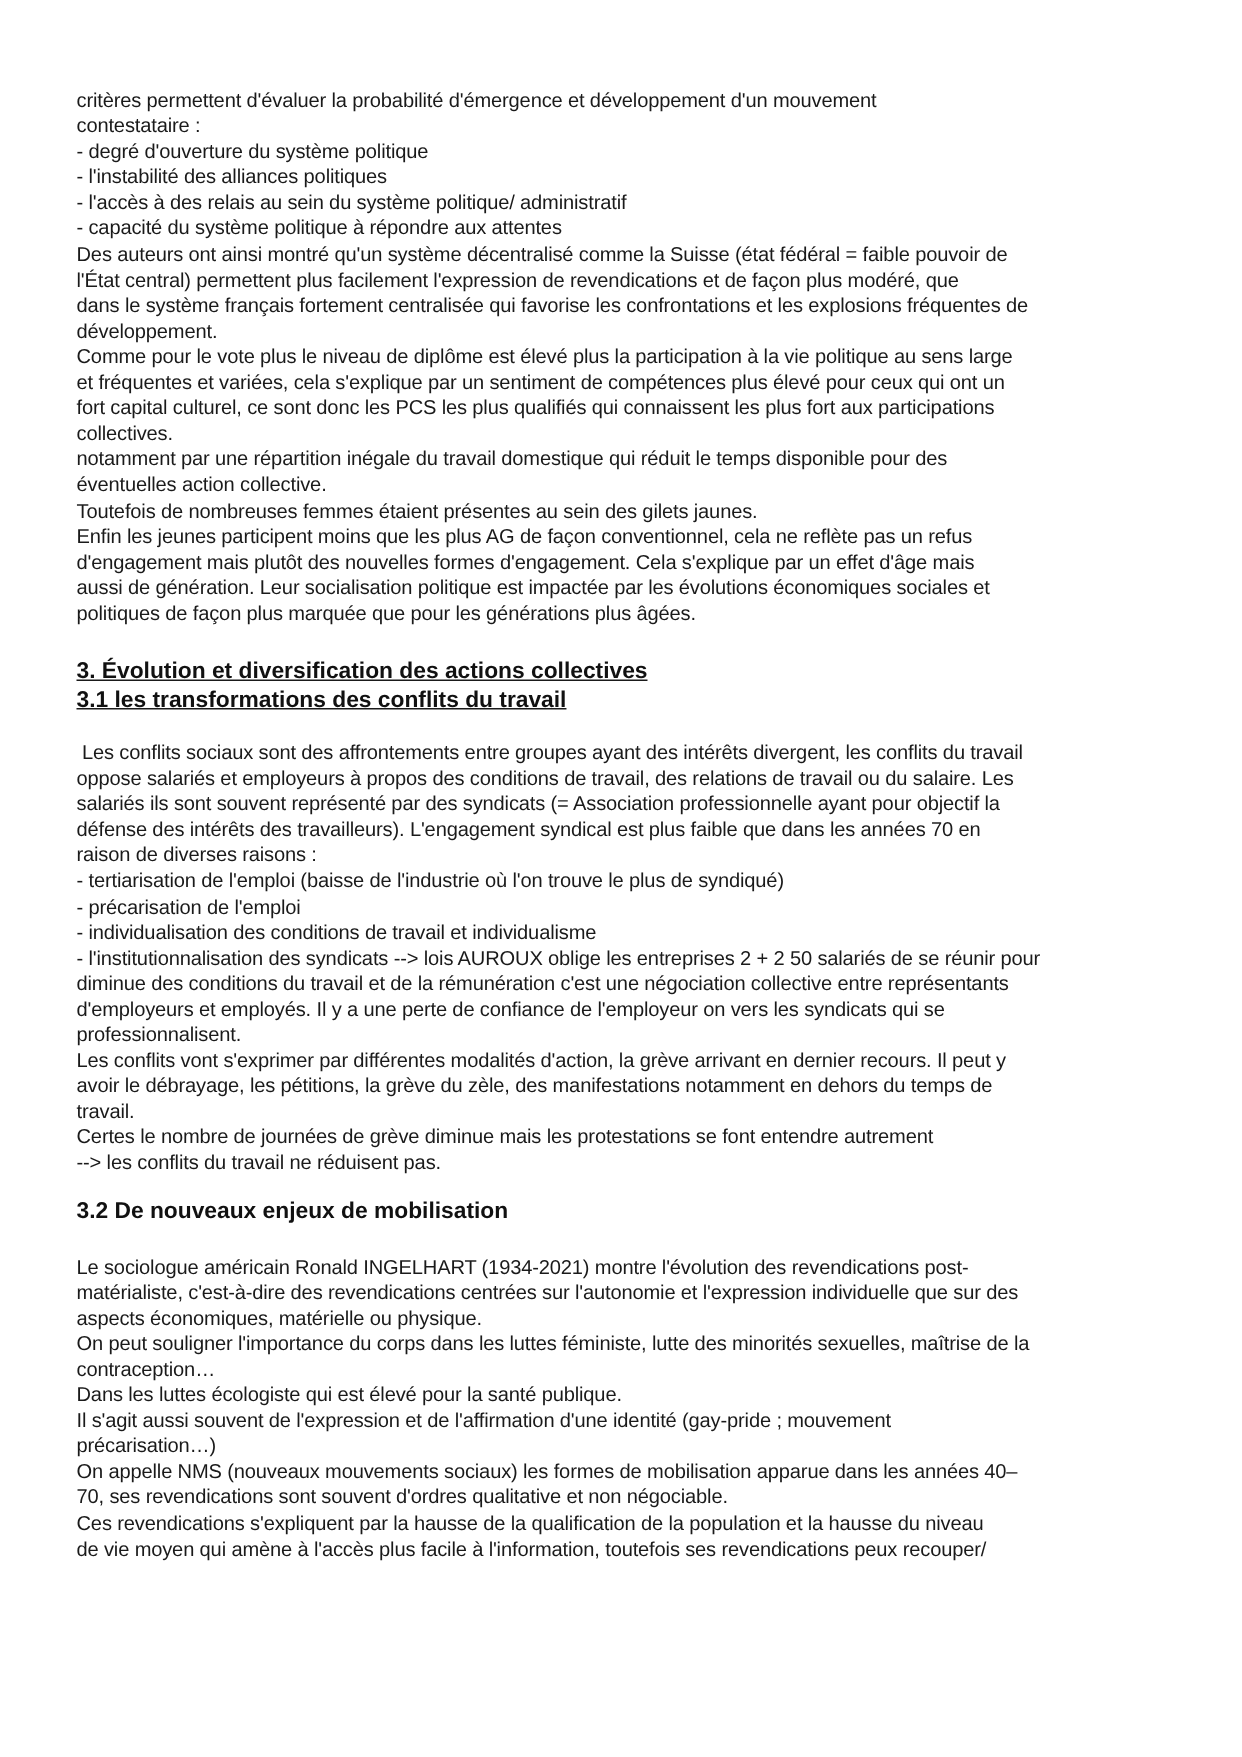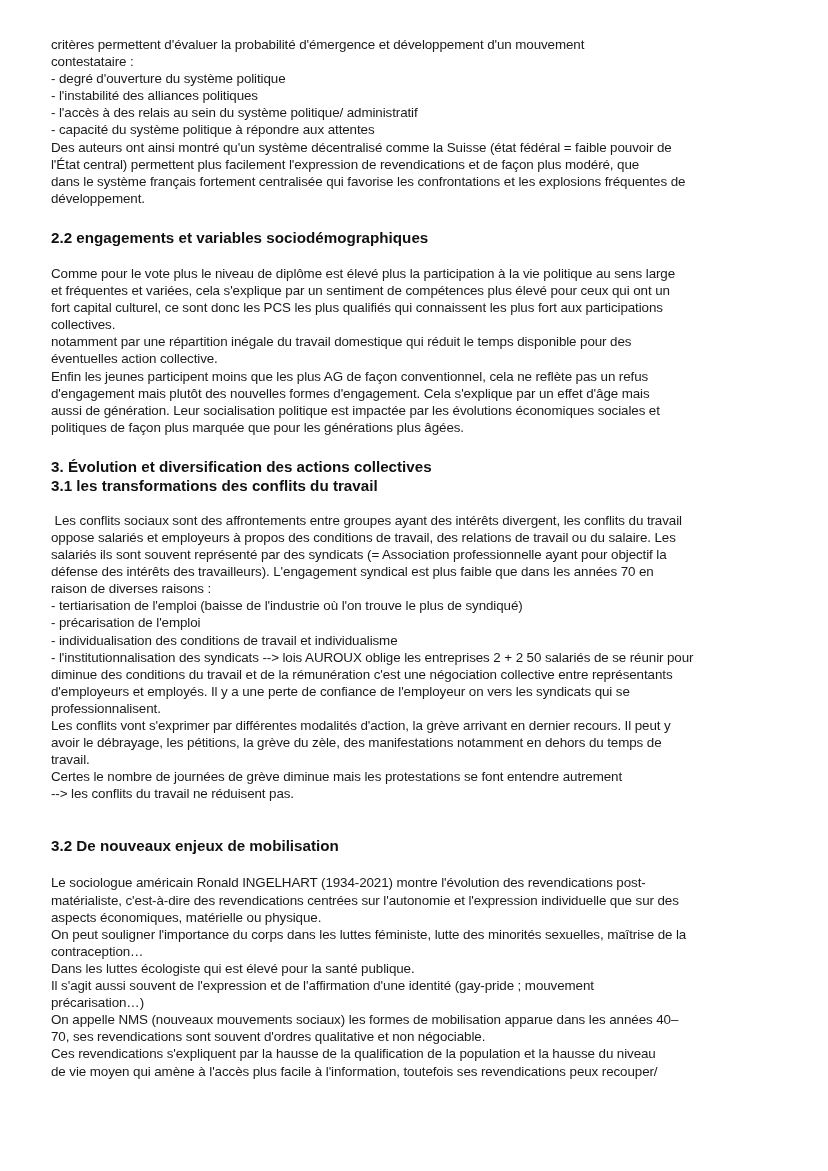--- a/index.html
+++ b/index.html
@@ -11,21 +11,21 @@
       width: 828px;
       height: 1171px;
       overflow: hidden;
       position: relative;
       font-family: "Liberation Sans", "DejaVu Sans", sans-serif;
       color: #1a1a1a;
     }
     .page {
       position: absolute;
       left: 51px;
-      top: 36px;
+      top: 58px;
       width: 730px;
     }
     .block p {
       margin: 0;
       font-size: 13.4px;
       line-height: 17.1px;
       letter-spacing: -0.1px;
     }
     .heading {
       margin: 0;
@@ -34,23 +34,24 @@
       font-weight: bold;
       color: #111111;
     }
     .section-h2 {
       margin-top: 21px;
       margin-bottom: 18px;
     }
     .section-h1-group {
       margin-top: 21px;
       margin-bottom: 17px;
+      text-decoration: underline;
     }
     .section-h2b {
-      margin-top: 34px;
+      margin-top: 14px;
       margin-bottom: 19px;
     }
   </style>
 </head>
 <body>
 
 <div class="page">
 
   <div class="block">
     <p>critères permettent d'évaluer la probabilité d'émergence et développement d'un mouvement</p>
@@ -58,29 +59,29 @@
     <p>- degré d'ouverture du système politique</p>
     <p>- l'instabilité des alliances politiques</p>
     <p>- l'accès à des relais au sein du système politique/ administratif</p>
     <p>- capacité du système politique à répondre aux attentes</p>
     <p>Des auteurs ont ainsi montré qu'un système décentralisé comme la Suisse (état fédéral = faible pouvoir de</p>
     <p>l'État central) permettent plus facilement l'expression de revendications et de façon plus modéré, que</p>
     <p>dans le système français fortement centralisée qui favorise les confrontations et les explosions fréquentes de</p>
     <p>développement.</p>
   </div>
 
-  <h2 class="heading section-h2">2.2 engagements et variables sociodémographiques</h2>
 
   <div class="block">
     <p>Comme pour le vote plus le niveau de diplôme est élevé plus la participation à la vie politique au sens large</p>
     <p>et fréquentes et variées, cela s'explique par un sentiment de compétences plus élevé pour ceux qui ont un</p>
     <p>fort capital culturel, ce sont donc les PCS les plus qualifiés qui connaissent les plus fort aux participations</p>
     <p>collectives.</p>
     <p>notamment par une répartition inégale du travail domestique qui réduit le temps disponible pour des</p>
     <p>éventuelles action collective.</p>
+    <p>Toutefois de nombreuses femmes étaient présentes au sein des gilets jaunes.</p>
     <p>Enfin les jeunes participent moins que les plus AG de façon conventionnel, cela ne reflète pas un refus</p>
     <p>d'engagement mais plutôt des nouvelles formes d'engagement. Cela s'explique par un effet d'âge mais</p>
     <p>aussi de génération. Leur socialisation politique est impactée par les évolutions économiques sociales et</p>
     <p>politiques de façon plus marquée que pour les générations plus âgées.</p>
   </div>
 
   <div class="section-h1-group">
     <h1 class="heading">3. Évolution et diversification des actions collectives</h1>
     <h2 class="heading">3.1 les transformations des conflits du travail</h2>
   </div>

